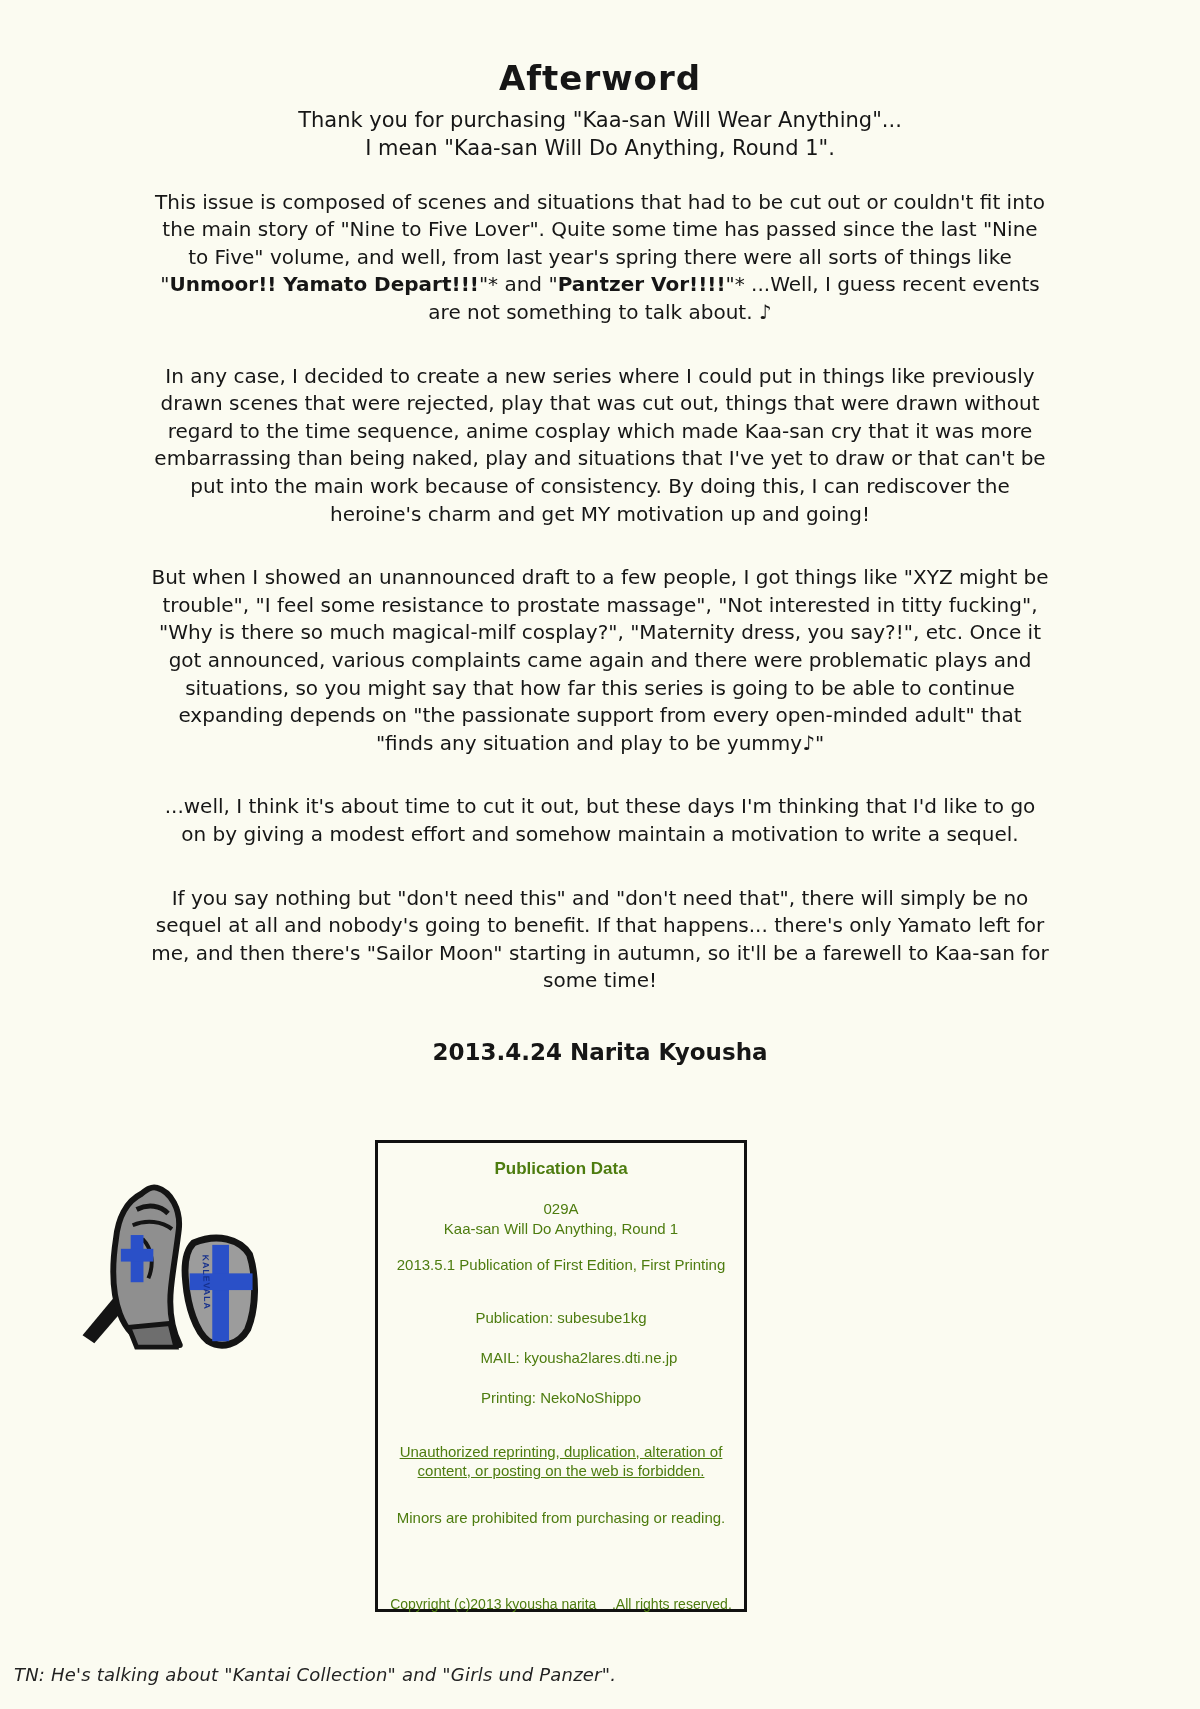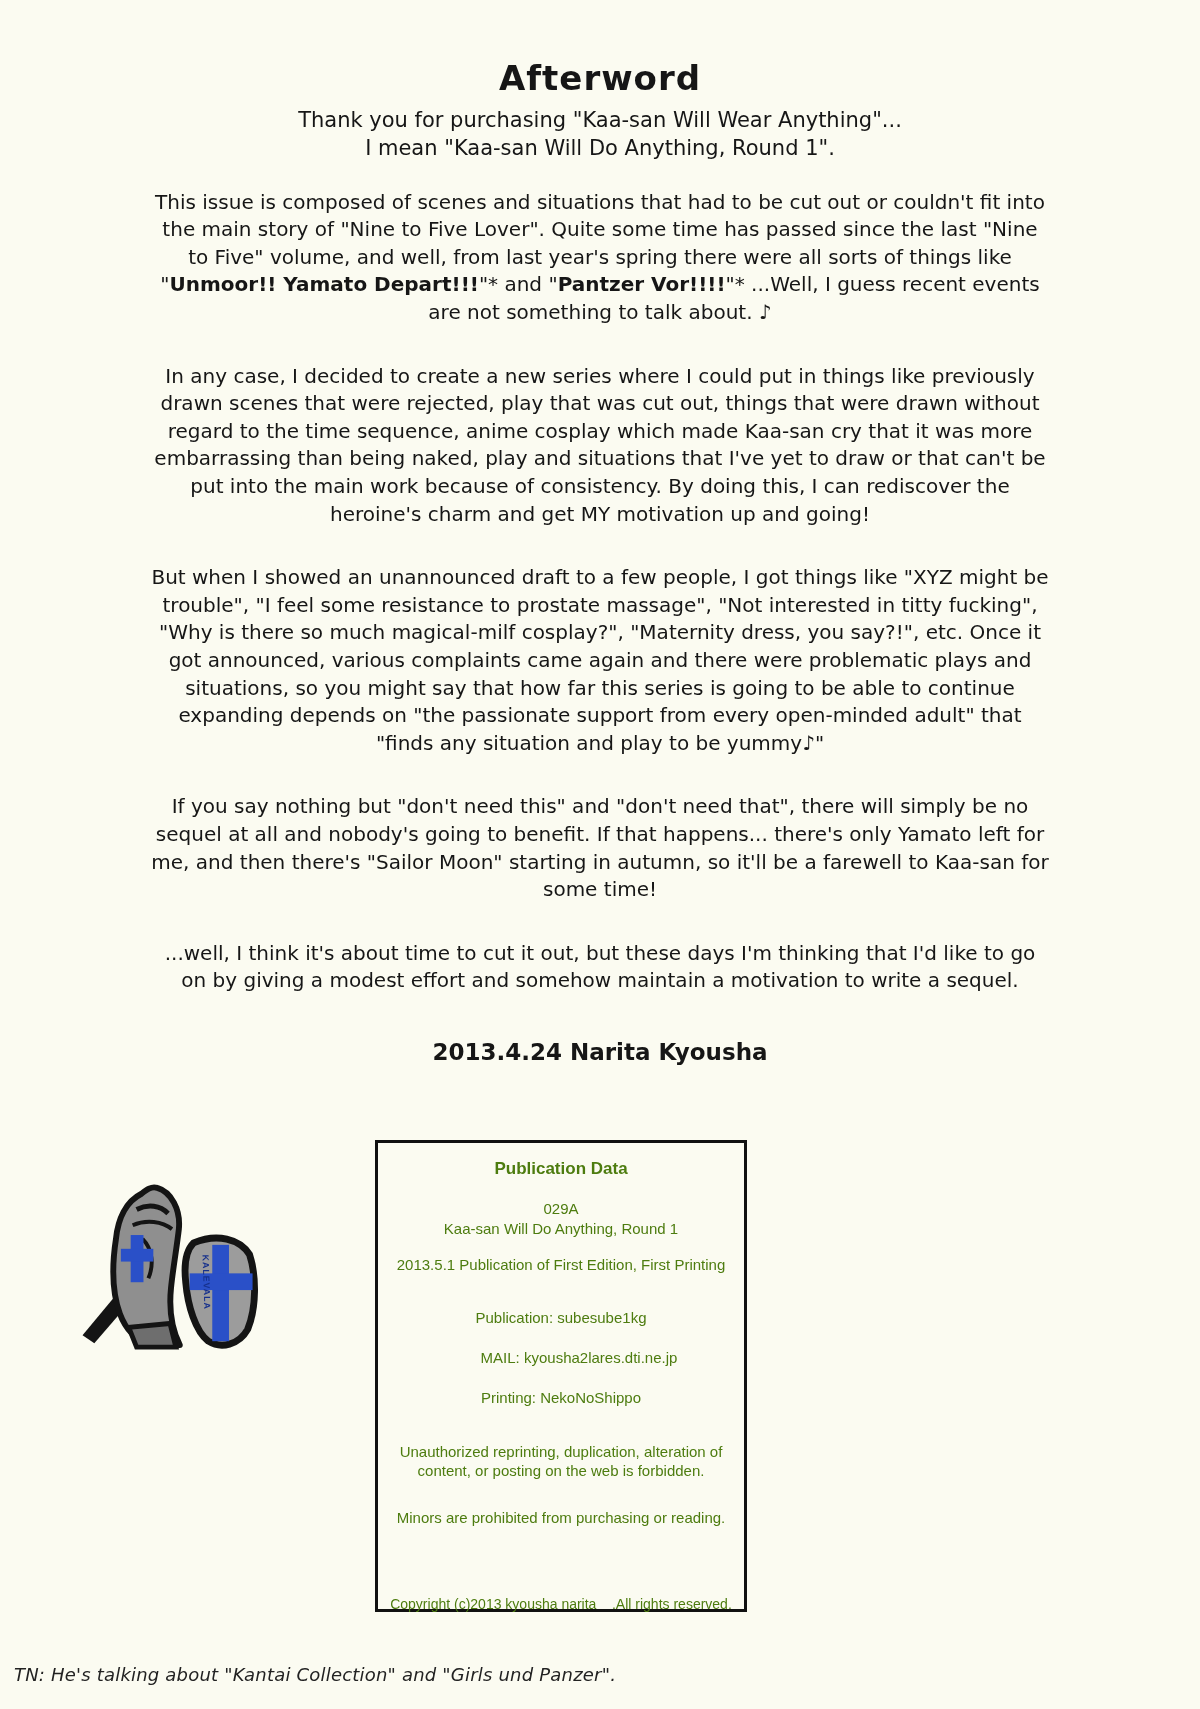--- a/index.html
+++ b/index.html
@@ -27,21 +27,21 @@
     text-align:center;font-family:"Liberation Sans",sans-serif;
     font-size:15px;color:#4d7c0f;
   }
   .pub-heading{font-size:17px;font-weight:bold;margin-top:16px;}
   .pub-code{margin-top:20px;line-height:1.35;}
   .pub-title{line-height:1.35;}
   .pub-edition{margin-top:16px;}
   .pub-publisher{margin-top:36px;}
   .pub-mail{margin-top:23px;margin-left:36px;}
   .pub-printing{margin-top:23px;}
-  .pub-notice1{margin-top:36px;line-height:1.3;padding:0 12px;}
+  .pub-notice1{margin-top:36px;line-height:1.3;padding:0 12px;text-decoration:underline;}
   .pub-notice2{margin-top:28px;}
   .pub-copy{margin-top:70px;font-size:14px;white-space:pre-wrap;}
   .knight{
     position:absolute;left:78px;top:1180px;width:185px;height:172px;
   }
   .footnote{
     position:absolute;left:14px;top:1664px;
     font-size:18px;font-style:italic;color:#222;letter-spacing:0.2px;
   }
 </style>
@@ -50,22 +50,22 @@
 
 <div class="content">
   <div class="title">Afterword</div>
   <div class="intro-line">Thank you for purchasing "Kaa-san Will Wear Anything"...</div>
   <div class="intro-line">I mean "Kaa-san Will Do Anything, Round 1".</div>
 
   <div class="para first"><span>This issue is composed of scenes and situations that had to be cut out or couldn't fit into the main story of "Nine to Five Lover". Quite some time has passed since the last "Nine to Five" volume, and well, from last year's spring there were all sorts of things like "</span><span class="bold">Unmoor!! Yamato Depart!!!</span><span>"* and "</span><span class="bold">Pantzer Vor!!!!</span><span>"* ...Well, I guess recent events are not something to talk about. ♪</span></div>
 
   <div class="para">In any case, I decided to create a new series where I could put in things like previously drawn scenes that were rejected, play that was cut out, things that were drawn without regard to the time sequence, anime cosplay which made Kaa-san cry that it was more embarrassing than being naked, play and situations that I've yet to draw or that can't be put into the main work because of consistency. By doing this, I can rediscover the heroine's charm and get MY motivation up and going!</div>
   <div class="para">But when I showed an unannounced draft to a few people, I got things like "XYZ might be trouble", "I feel some resistance to prostate massage", "Not interested in titty fucking", "Why is there so much magical-milf cosplay?", "Maternity dress, you say?!", etc. Once it got announced, various complaints came again and there were problematic plays and situations, so you might say that how far this series is going to be able to continue expanding depends on "the passionate support from every open-minded adult" that "finds any situation and play to be yummy♪"</div>
+  <div class="para">...well, I think it's about time to cut it out, but these days I'm thinking that I'd like to go on by giving a modest effort and somehow maintain a motivation to write a sequel.</div>
   <div class="para">If you say nothing but "don't need this" and "don't need that", there will simply be no sequel at all and nobody's going to benefit. If that happens... there's only Yamato left for me, and then there's "Sailor Moon" starting in autumn, so it'll be a farewell to Kaa-san for some time!</div>
-  <div class="para">...well, I think it's about time to cut it out, but these days I'm thinking that I'd like to go on by giving a modest effort and somehow maintain a motivation to write a sequel.</div>
 
   <div class="signature">2013.4.24 Narita Kyousha</div>
 </div>
 
 <svg class="knight" viewBox="0 0 185 175" xmlns="http://www.w3.org/2000/svg">
   <g>
     <polygon points="3,158 15,166 60,114 47,105" fill="#141414"></polygon>
     <polygon points="40,99 66,116 62,123 36,106" fill="#141414"></polygon>
   </g>
   <g>

